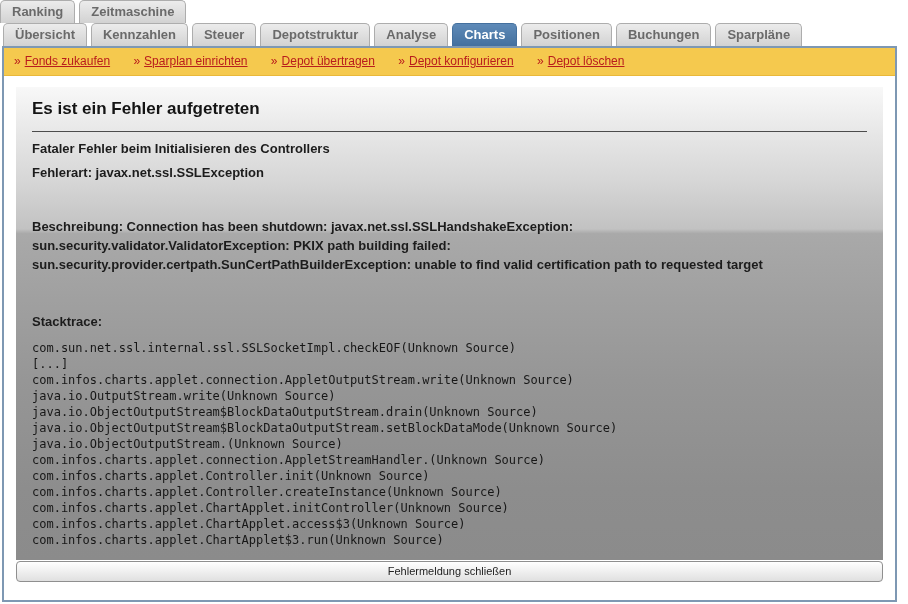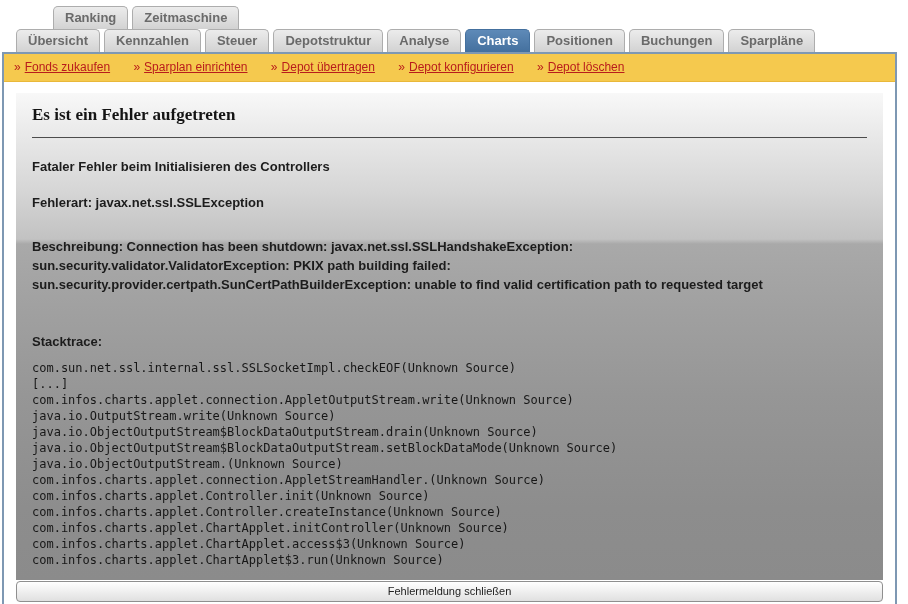--- a/index.html
+++ b/index.html
@@ -5,22 +5,22 @@
   * { box-sizing: border-box; margin: 0; padding: 0; }
   html, body { background: #ffffff; }
   body {
     width: 908px;
     font-family: "Liberation Sans", sans-serif;
     -webkit-font-smoothing: antialiased;
   }
 
   
   .tabrow { white-space: nowrap; font-size: 0; }
-  .tabrow-1 { padding-left: 53px; margin-top: 6px; }
-  .tabrow-2 { padding-left: 16px; }
+  .tabrow-1 { }
+  .tabrow-2 { padding-left: 3px; }
   .tab {
     display: inline-block;
     font-size: 13px;
     font-weight: bold;
     color: #6a6a6a;
     background: linear-gradient(to bottom, #ececec, #d2d2d2);
     border: 1px solid #adadad;
     border-bottom: none;
     border-radius: 5px 5px 0 0;
     padding: 3px 11px 4px 11px;
@@ -75,36 +75,35 @@
       #a9a9a9 31%,
       #a0a0a0 45%,
       #969696 62%,
       #8d8d8d 85%,
       #8b8b8b 100%);
   }
   .error-title {
     font-size: 17px;
     font-weight: bold;
     color: #141414;
-    font-family: Liberation Serif, serif;
   }
   .error-panel hr {
     border: none;
     border-top: 1px solid #4c4c4c;
     border-bottom: 1px solid #e6e6e6;
     margin-top: 12px;
   }
   .bline {
     font-size: 13px;
     font-weight: bold;
     color: #1c1c1c;
     line-height: 16px;
-    margin-top: 20px;
+    margin-top: 8px;
   }
-  .desc-block { margin-top: 26px; }
+  .desc-block { margin-top: 36px; }
   .desc-line {
     font-size: 13px;
     font-weight: bold;
     color: #1c1c1c;
     line-height: 19px;
   }
   .stack-label { margin-top: 40px; }
   .stack-block { margin-top: 10px; }
   .stack-line {
     font-family: "DejaVu Sans Mono", "Liberation Mono", monospace;

